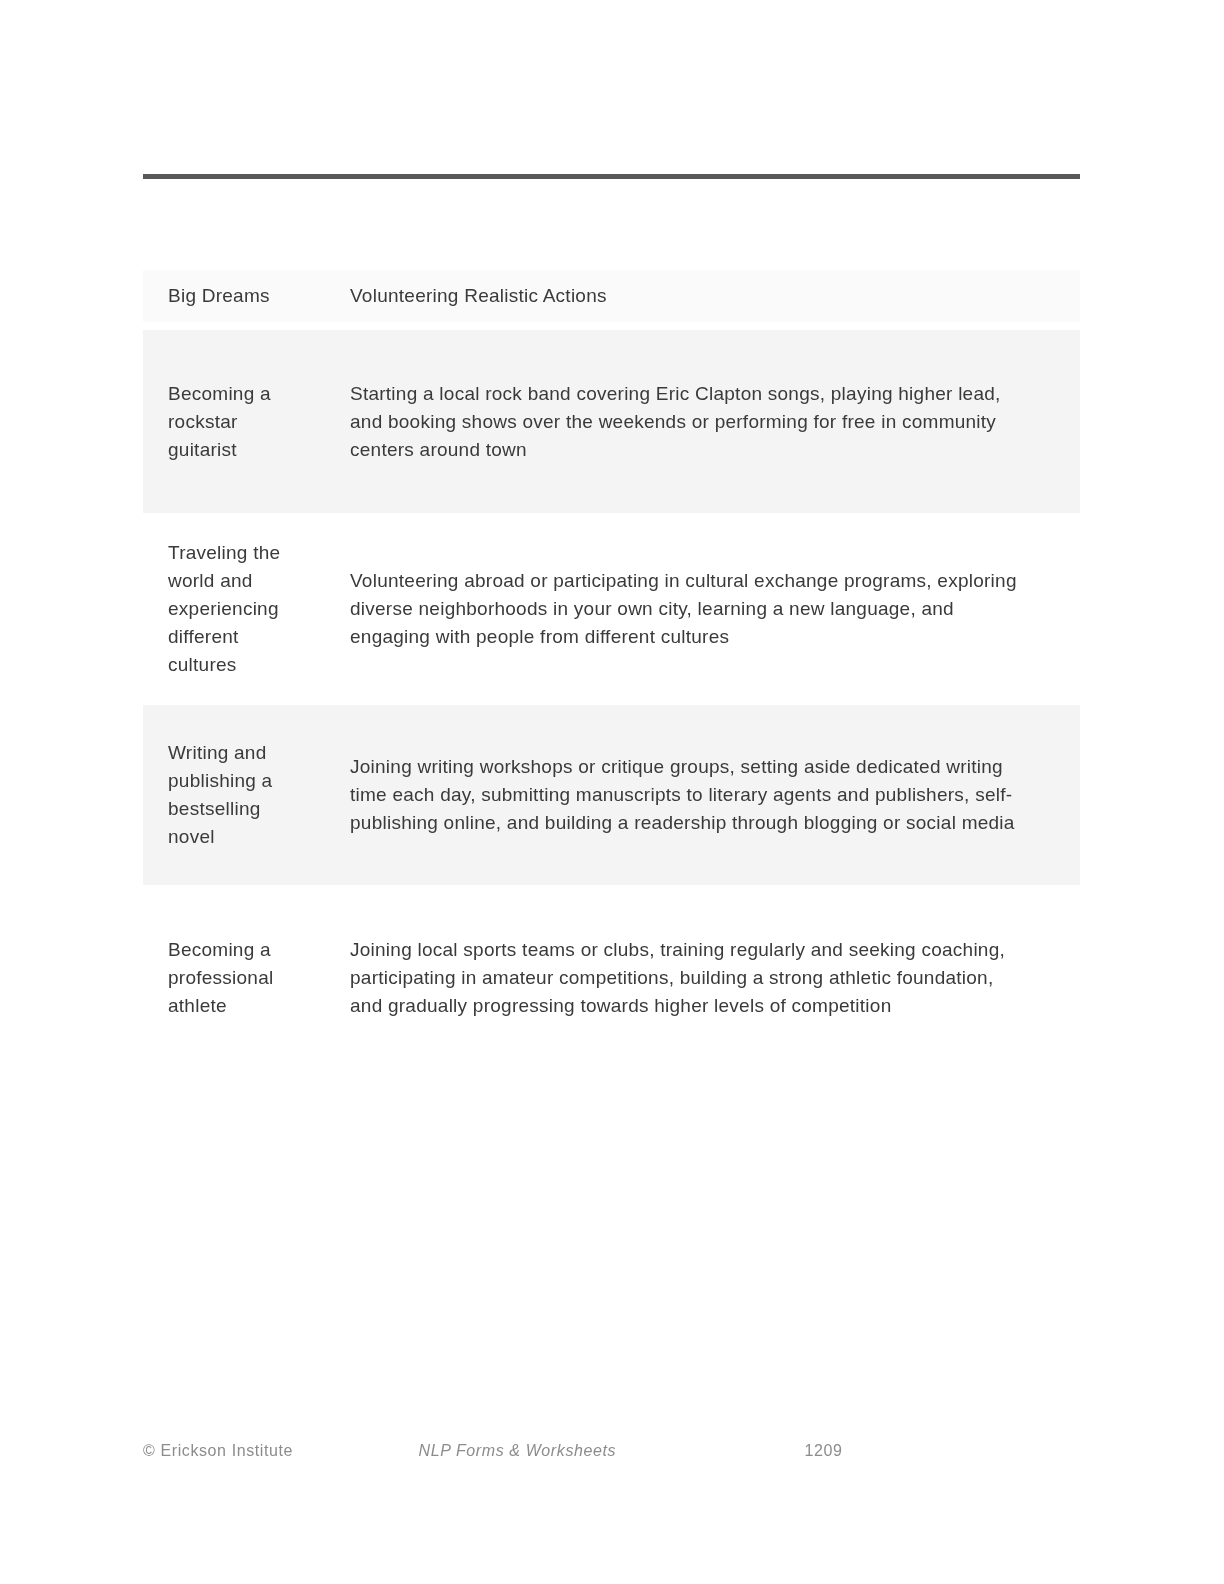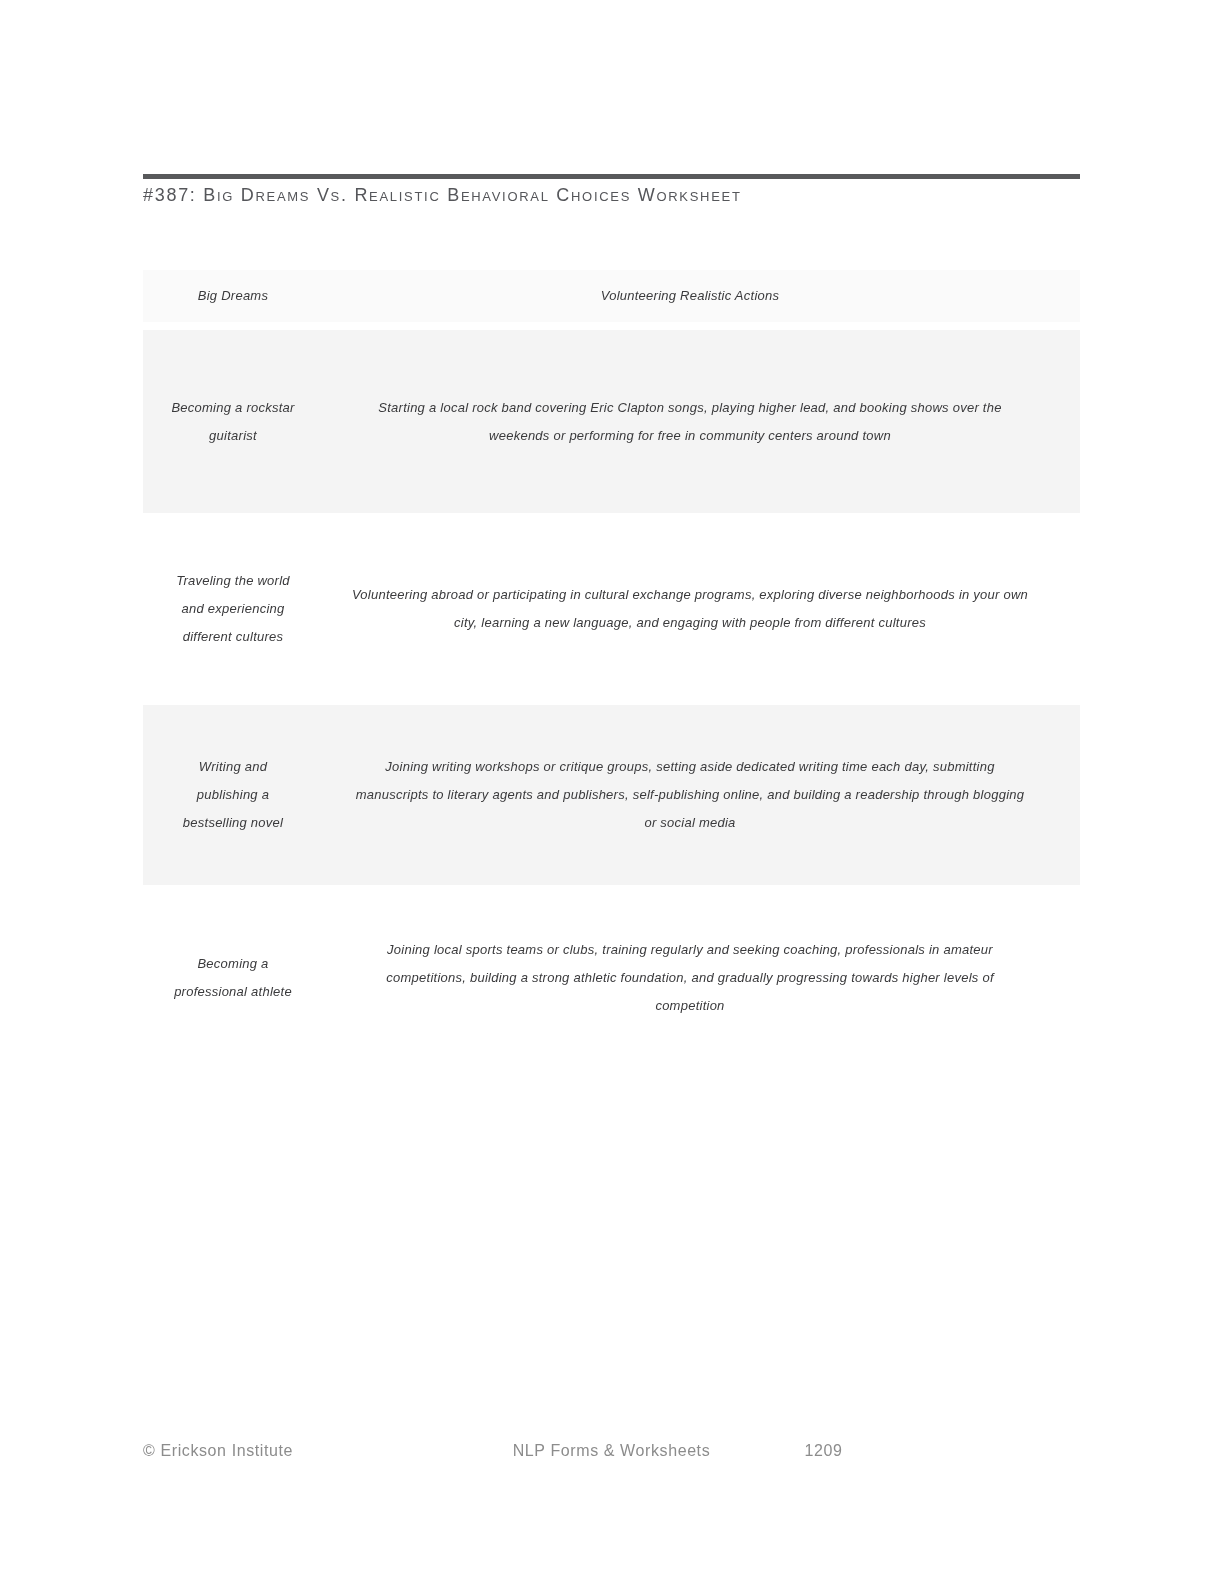--- a/index.html
+++ b/index.html
@@ -40,28 +40,27 @@
     left: 143px;
     top: 262px;
     width: 937px;
     border-collapse: separate;
     border-spacing: 0 8px;
     table-layout: fixed;
   }
   .worksheet-table th,
   .worksheet-table td {
     box-sizing: border-box;
-    font-style: italic;
     font-weight: 400;
-    font-size: 13px;
+    font-size: 19px;
     line-height: 28px;
     letter-spacing: 0.25px;
     color: var(--body-text, #3a3a3c);
     vertical-align: middle;
-    text-align: center;
+    text-align: left;
   }
   .worksheet-table th {
     background: var(--header-row-bg, #fafafa);
     height: 52px;
   }
   .col-dream {
     width: 207px;
     padding: 0 52px 0 25px;
   }
   .col-action {
@@ -80,31 +79,30 @@
     left: 143px;
     top: 1442px;
     width: 937px;
     display: flex;
     align-items: baseline;
     font-size: 16px;
     letter-spacing: 0.6px;
     color: var(--footer-text, #8c8c8c);
   }
   .page-footer .fl { flex: 1; text-align: left; }
-  .page-footer .fc { flex: 1.4; text-align: center; }
+  .page-footer .fc { flex: 1.4; text-align: left; font-style: italic; }
   .page-footer .fr { flex: 1; text-align: left; }
 </style>
 </head>
 <body>
 
 <div class="page">
 
   <div class="rule"></div>
 
-  <h1 class="doc-title">#387: Big Dreams Vs. Realistic Behavioral Choices Worksheet</h1>
 
   <table class="worksheet-table">
     <thead>
       <tr>
         <th class="col-dream">Big Dreams</th>
         <th class="col-action">Volunteering Realistic Actions</th>
       </tr>
     </thead>
     <tbody>
       <tr>
@@ -114,21 +112,21 @@
       <tr>
         <td class="col-dream">Traveling the world and experiencing different cultures</td>
         <td class="col-action">Volunteering abroad or participating in cultural exchange programs, exploring diverse neighborhoods in your own city, learning a new language, and engaging with people from different cultures</td>
       </tr>
       <tr>
         <td class="col-dream">Writing and publishing a bestselling novel</td>
         <td class="col-action">Joining writing workshops or critique groups, setting aside dedicated writing time each day, submitting manuscripts to literary agents and publishers, self-publishing online, and building a readership through blogging or social media</td>
       </tr>
       <tr>
         <td class="col-dream">Becoming a professional athlete</td>
-        <td class="col-action">Joining local sports teams or clubs, training regularly and seeking coaching, professionals in amateur competitions, building a strong athletic foundation, and gradually progressing towards higher levels of competition</td>
+        <td class="col-action">Joining local sports teams or clubs, training regularly and seeking coaching, participating in amateur competitions, building a strong athletic foundation, and gradually progressing towards higher levels of competition</td>
       </tr>
     </tbody>
   </table>
 
   <div class="page-footer">
     <span class="fl">© Erickson Institute</span>
     <span class="fc">NLP Forms &amp; Worksheets</span>
     <span class="fr">1209</span>
   </div>
 

